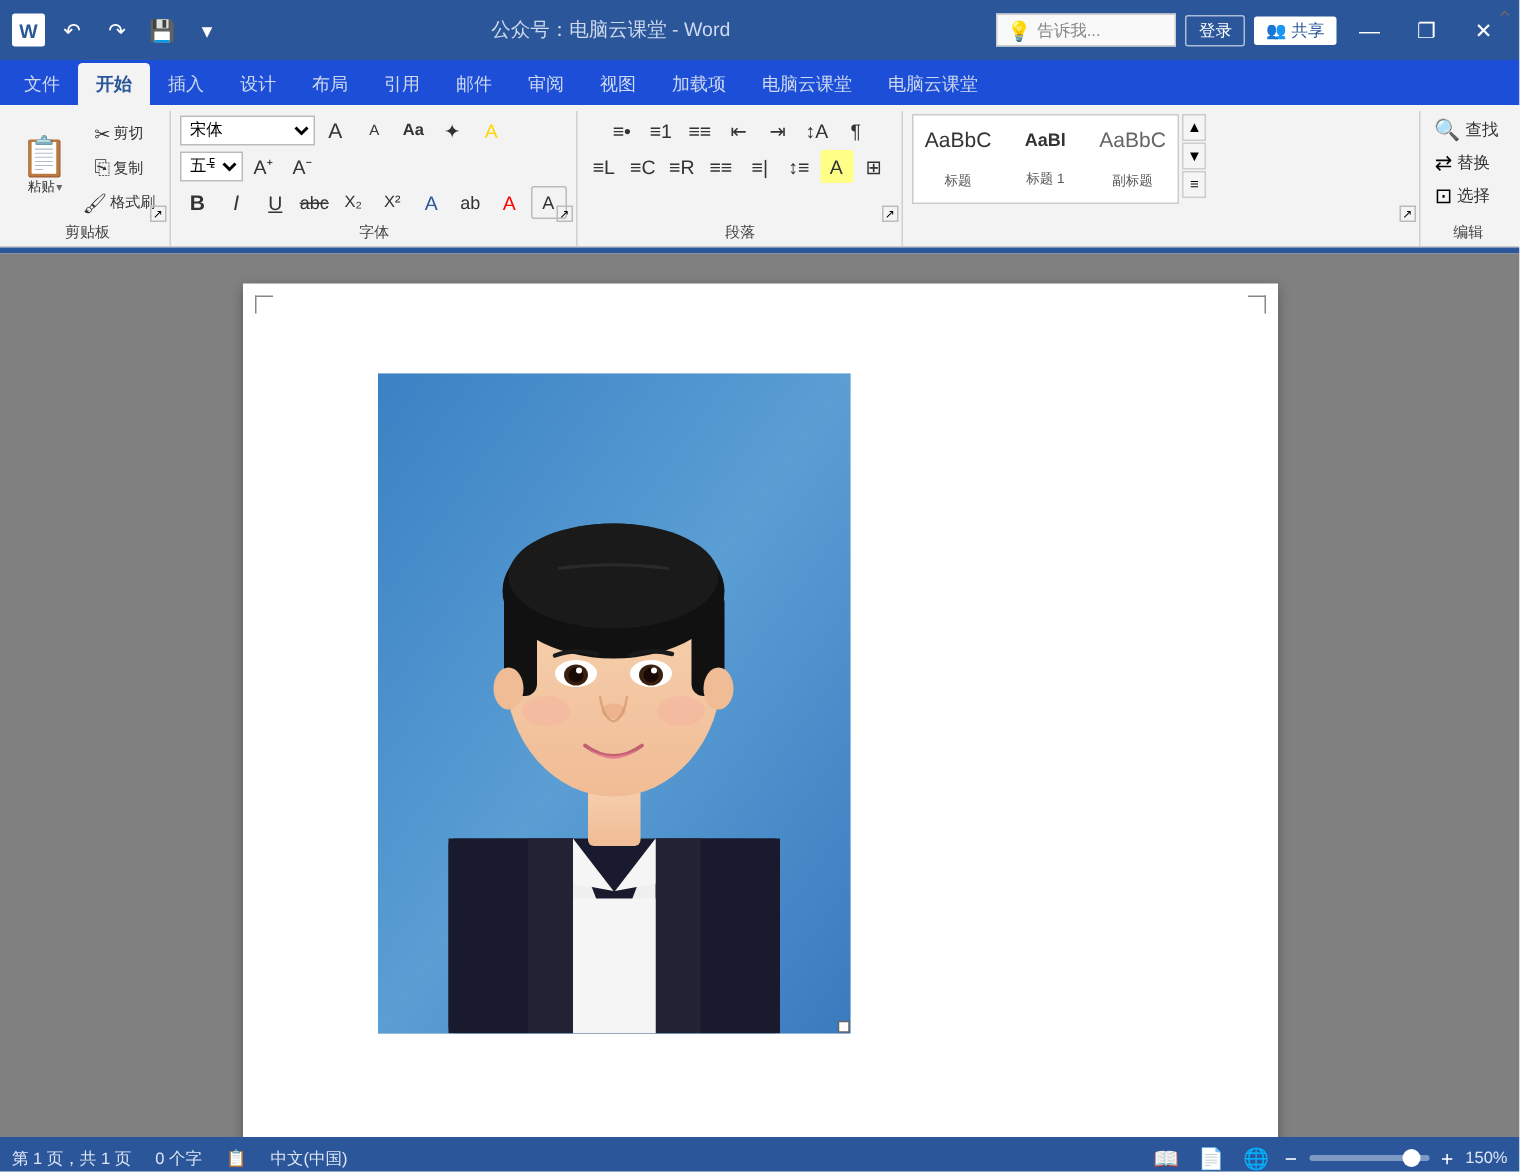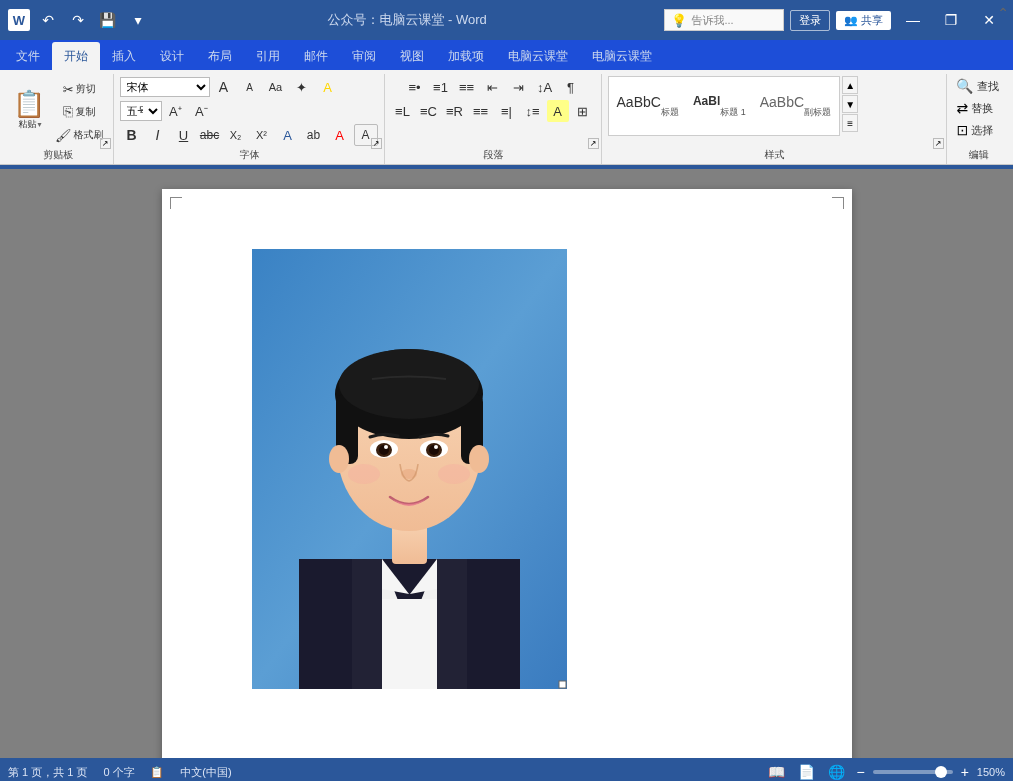--- a/index.html
+++ b/index.html
@@ -18,37 +18,37 @@
     #title-bar-left { display: flex; align-items: center; gap: 6px; }
     #title-bar-center { font-size: 13px; color: #cdd9ee; flex: 1; text-align: center; }
     .win-btn { width: 32px; height: 28px; display: flex; align-items: center; justify-content: center; font-size: 14px; color: white; cursor: pointer; border-radius: 2px; }
     .word-logo { width: 22px; height: 22px; background: white; border-radius: 2px; display: flex; align-items: center; justify-content: center; font-weight: bold; color: #2b579a; font-size: 13px; }
     .qat-btn { width: 24px; height: 24px; display: flex; align-items: center; justify-content: center; color: white; font-size: 14px; cursor: pointer; border-radius: 2px; }
 
     
     #ribbon { background: #f3f3f3; border-bottom: 1px solid #c8c8c8; }
     #ribbon-tabs { background: #1d4ed8; display: flex; height: 30px; align-items: flex-end; padding-left: 4px; }
     .ribbon-tab { padding: 4px 12px; font-size: 12px; cursor: pointer; color: #cdd9ee; border-radius: 3px 3px 0 0; height: 28px; display: flex; align-items: center; }
-    .ribbon-tab.active { background: #f3f3f3; color: #2b579a; font-weight: 400; }
+    .ribbon-tab.active { background: #f3f3f3; color: #2b579a; font-weight: 700; }
     #ribbon-content { background: #f3f3f3; display: flex; align-items: stretch; padding: 4px 4px 0 4px; gap: 2px; min-height: 86px; }
     .ribbon-group { display: flex; flex-direction: column; align-items: flex-start; border-right: 1px solid #d0d0d0; padding: 2px 6px 16px 4px; position: relative; min-width: fit-content; }
     .ribbon-group-label { font-size: 10px; color: #444; position: absolute; bottom: 2px; left: 0; right: 0; text-align: center; }
     .ribbon-group-content { display: flex; align-items: center; gap: 2px; flex: 1; }
     .rb-btn { display: flex; flex-direction: column; align-items: center; justify-content: center; padding: 2px 4px; cursor: pointer; border-radius: 2px; font-size: 10px; min-width: 32px; }
     .rb-btn .rb-icon { font-size: 18px; line-height: 1; }
     .rb-btn .rb-label { font-size: 9px; color: #333; margin-top: 1px; }
     .rb-btn-sm { display: flex; align-items: center; justify-content: center; width: 24px; height: 22px; cursor: pointer; border-radius: 2px; font-size: 13px; color: #333; }
     .paste-btn { min-width: 48px; }
     .font-row { display: flex; align-items: center; gap: 2px; }
     .font-select { height: 20px; border: 1px solid #bbb; background: white; font-size: 11px; padding: 0 2px; min-width: 90px; cursor: pointer; }
     .size-select { height: 20px; border: 1px solid #bbb; background: white; font-size: 11px; padding: 0 2px; width: 42px; cursor: pointer; }
 
     
     .styles-box { border: 1px solid #ccc; background: white; display: flex; align-items: center; padding: 2px; gap: 2px; height: 60px; overflow: hidden; }
-    .style-item { display: flex; flex-direction: row; align-items: flex-start; padding: 2px 6px; cursor: pointer; min-width: 56px; }
+    .style-item { display: flex; flex-direction: column; align-items: center; padding: 2px 6px; cursor: pointer; min-width: 56px; }
     .style-preview { font-size: 14px; line-height: 1.2; color: #333; }
     .style-label { font-size: 9px; color: #555; margin-top: 12px; }
     .styles-scroll { display: flex; flex-direction: column; gap: 1px; }
     .styles-scroll-btn { width: 16px; height: 18px; display: flex; align-items: center; justify-content: center; cursor: pointer; font-size: 10px; border: 1px solid #ccc; background: #f5f5f5; }
     .editing-btn { display: flex; align-items: center; gap: 3px; padding: 2px 4px; cursor: pointer; border-radius: 2px; white-space: nowrap; }
     .editing-btn-icon { font-size: 14px; }
     .editing-btn-label { font-size: 11px; color: #333; }
 
     
     .ribbon-separator { height: 4px; background: #2b579a; }
@@ -196,21 +196,21 @@
     </div>
 
     <div class="ribbon-group" style="padding-bottom:18px;">
       <div class="ribbon-group-content" style="flex-direction:column;align-items:flex-start;">
         <div class="font-row">
           <select class="font-select">
             <option>宋体</option>
           </select>
           <div class="rb-btn-sm" style="font-size:14px;">A</div>
           <div class="rb-btn-sm" style="font-size:10px;">A</div>
-          <div class="rb-btn-sm" style="font-size:11px;">Aa</div>
+          <div class="rb-btn-sm" style="font-size:11px;font-weight:bold;">Aa</div>
           <div class="rb-btn-sm">✦</div>
           <div class="rb-btn-sm" style="color:#ffd700;">A</div>
         </div>
         <div class="font-row">
           <select class="size-select">
             <option>五号</option>
           </select>
           <div class="rb-btn-sm">A⁺</div>
           <div class="rb-btn-sm">A⁻</div>
         </div>
@@ -274,21 +274,20 @@
             <div class="style-preview" style="color:#666;">AaBbC</div>
             <div class="style-label">副标题</div>
           </div>
         </div>
         <div class="styles-scroll">
           <div class="styles-scroll-btn">▲</div>
           <div class="styles-scroll-btn">▼</div>
           <div class="styles-scroll-btn">≡</div>
         </div>
       </div>
-      <div class="ribbon-group-label">样式</div>
       <div style="position:absolute;bottom:14px;right:2px;"><span style="font-size:8px;border:1px solid #bbb;padding:0 1px;cursor:pointer;">↗</span></div>
     </div>
 
     <div class="ribbon-group" style="padding-bottom:18px;border-right:none;">
       <div class="ribbon-group-content" style="flex-direction:column;gap:2px;align-items:flex-start;">
         <div class="editing-btn">
           <span class="editing-btn-icon">🔍</span>
           <span class="editing-btn-label">查找</span>
         </div>
         <div class="editing-btn">

